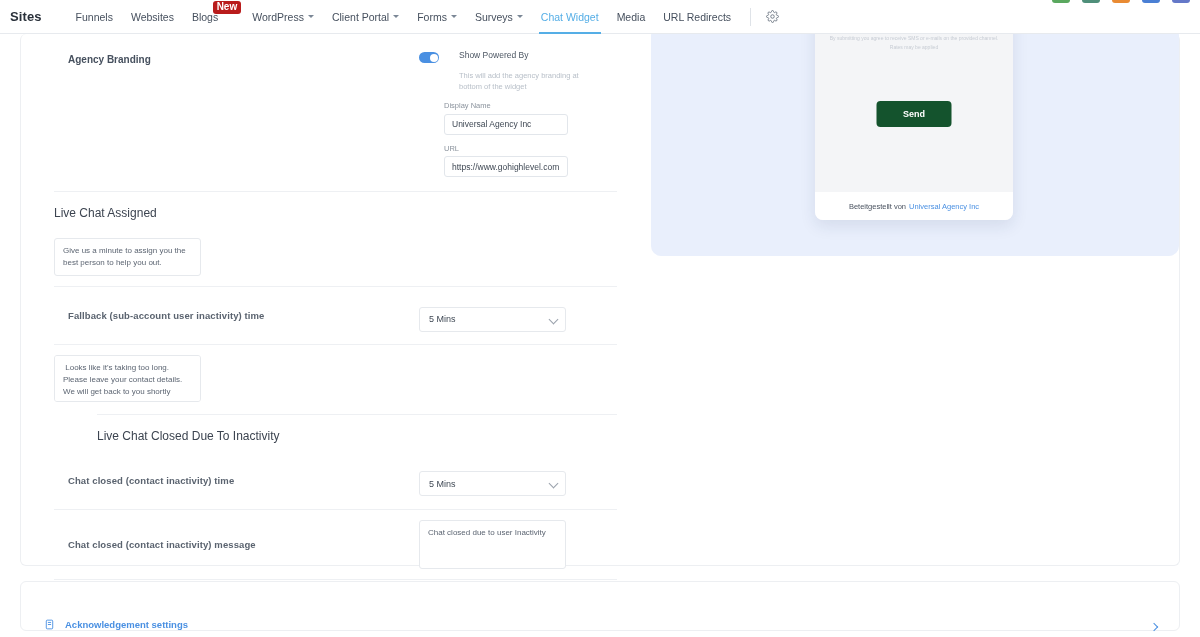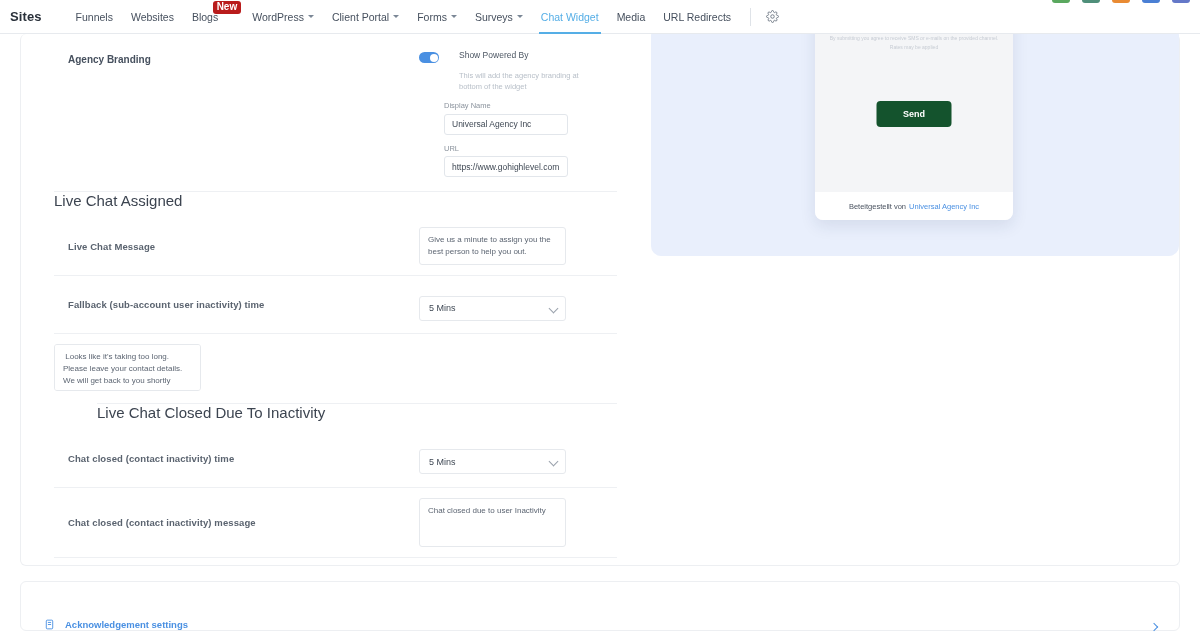--- a/index.html
+++ b/index.html
@@ -76,22 +76,22 @@
     border-radius: 6px;
     border-top: none;
   }
 
   .left-pane {
     position: absolute; top: 0; left: 33px; width: 563px;
   }
 
   
   .section-title {
-    font-size: 15px; color: #3c4450; font-weight: 400;
-    padding-bottom: 8px;
+    font-size: 12px; color: #3c4450; font-weight: 400;
+    padding-top: 14px; padding-bottom: 8px;
   }
   .row {
     display: flex; align-items: center;
     border-top: 1px solid #eef0f3;
     min-height: 58px;
     padding: 10px 0;
   }
   .row.no-border { border-top: none; }
   .row-label {
     flex: 0 0 365px;
@@ -315,21 +315,20 @@
         <div class="field-label">Display Name</div>
         <input class="text-input" type="text" value="Universal Agency Inc" style="">
         <div class="field-label">URL</div>
         <input class="text-input" type="text" value="https://www.gohighlevel.com" style="">
       </div>
     </div>
 
     <div class="section-title" style="border-top:1px solid #eef0f3;">Live Chat Assigned</div>
 
     <div class="row no-border">
-      <div class="row-label">Live Chat Message</div>
       <div class="row-control">
         <textarea class="ta h2" style="">Give us a minute to assign you the best person to help you out.</textarea>
       </div>
     </div>
 
     <div class="row">
       <div class="row-label">Fallback (sub-account user inactivity) time</div>
       <div class="row-control">
         <div class="select-wrap">
           <div class="select-box">

